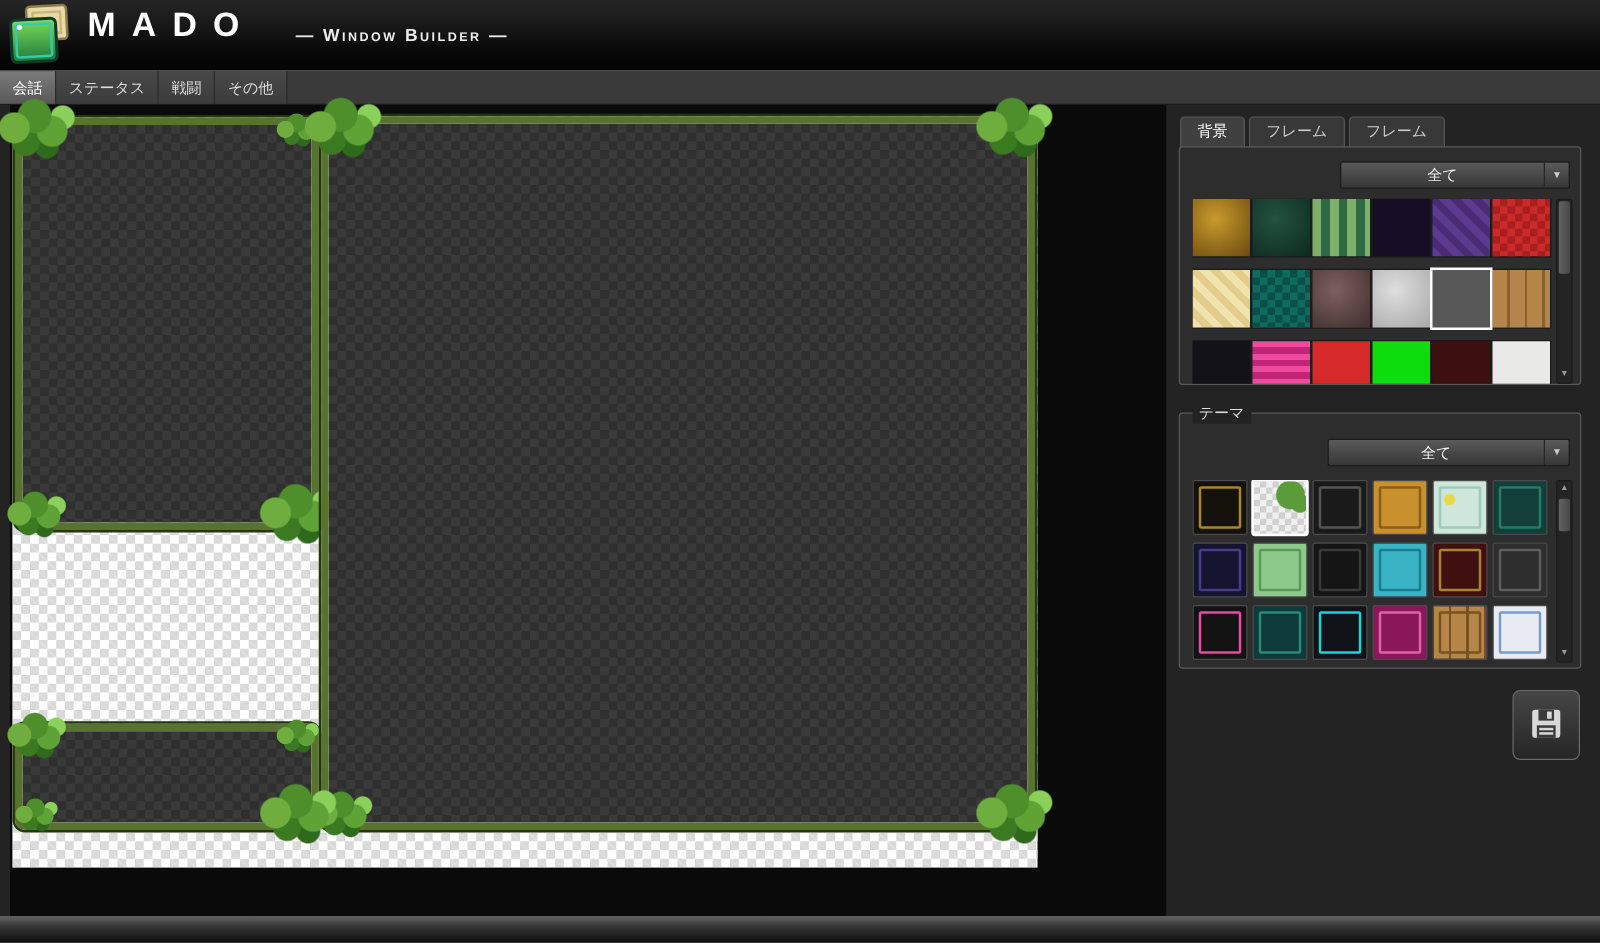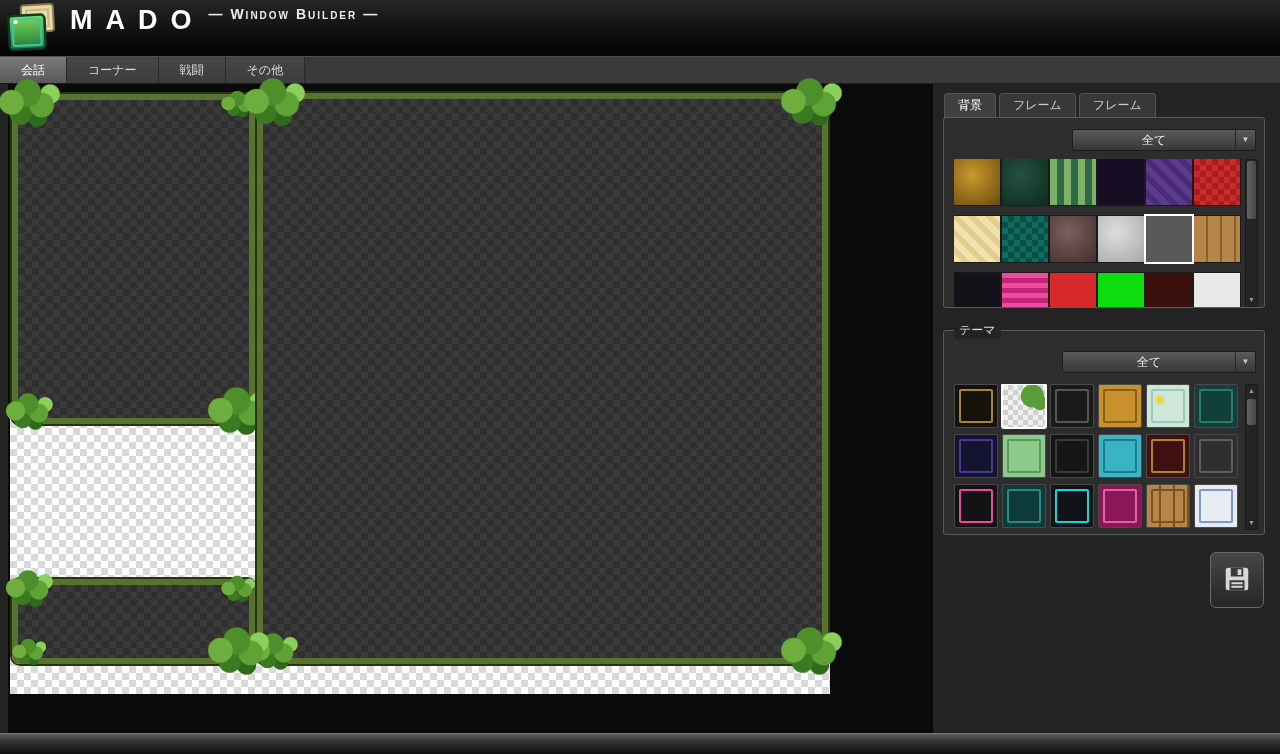--- a/index.html
+++ b/index.html
@@ -9,30 +9,30 @@
     background:#232323; font-family:"Liberation Sans","DejaVu Sans",sans-serif;
     user-select:none;
   }
 
   
   .header { position:absolute; left:0; top:0; width:100%; height:56px;
     background:linear-gradient(180deg,#262626,#050505 85%); border-bottom:1px solid #000; }
   .logo { position:absolute; left:6px; top:3px; transform:rotate(-3deg); }
   .title-block { position:absolute; left:70px; top:6px; }
   .subtitle { font-size:11px; color:#f0f0f0; letter-spacing:1px; font-weight:bold; }
-  .title-row { display:flex; align-items:flex-start; margin-top:0; }
+  .title-row { display:flex; align-items:flex-end; margin-top:0;gap:28px; }
   .title { font-size:27px; font-weight:bold; color:#fff; letter-spacing:13px; line-height:1.1; }
   .tagline { font-size:14px; font-weight:bold; color:#ececec; letter-spacing:2px;
     font-variant:small-caps; margin-left:4px; }
 
   
   .main-tabs { position:absolute; left:0; top:56px; width:100%; height:28px;
     background:#3a3a3a; border-top:1px solid #4f4f4f; border-bottom:1px solid #1c1c1c;
     display:flex; align-items:stretch; }
-  .main-tab { padding:0 21px; line-height:26px; font-size:12px; color:#ddd;
+  .main-tab { padding:0 10px; line-height:26px; font-size:12px; color:#ddd;
     background:linear-gradient(#484848,#3c3c3c); border-right:1px solid #2b2b2b; cursor:pointer; }
   .main-tab.active { background:linear-gradient(#7b7b7b,#585858); color:#fff; }
 
   
   .canvas-area { position:absolute; left:8px; top:84px; width:925px; height:649px; background:#0a0a0a; }
   .canvas { position:absolute; left:2px; top:8px; width:820px; height:602px;
     background-color:#fff;
     background-image:
       linear-gradient(45deg,#d9d9d9 25%,transparent 25%,transparent 75%,#d9d9d9 75%),
       linear-gradient(45deg,#d9d9d9 25%,transparent 25%,transparent 75%,#d9d9d9 75%);
@@ -142,21 +142,21 @@
     <div class="title-block">
       <div class="title-row">
         <span class="title">MADO</span>
         <span class="tagline">— Window Builder —</span>
       </div>
     </div>
   </header>
 
   <nav class="main-tabs">
     <div class="main-tab active">会話</div>
-    <div class="main-tab">コーナー</div>
+    <div class="main-tab">ステータス</div>
     <div class="main-tab">戦闘</div>
     <div class="main-tab">その他</div>
   </nav>
 
   <div class="canvas-area">
     <div class="canvas">
 
       <div class="preview-window w1">
         <div class="window-body"></div>
         <div class="leafc tl big"></div>

